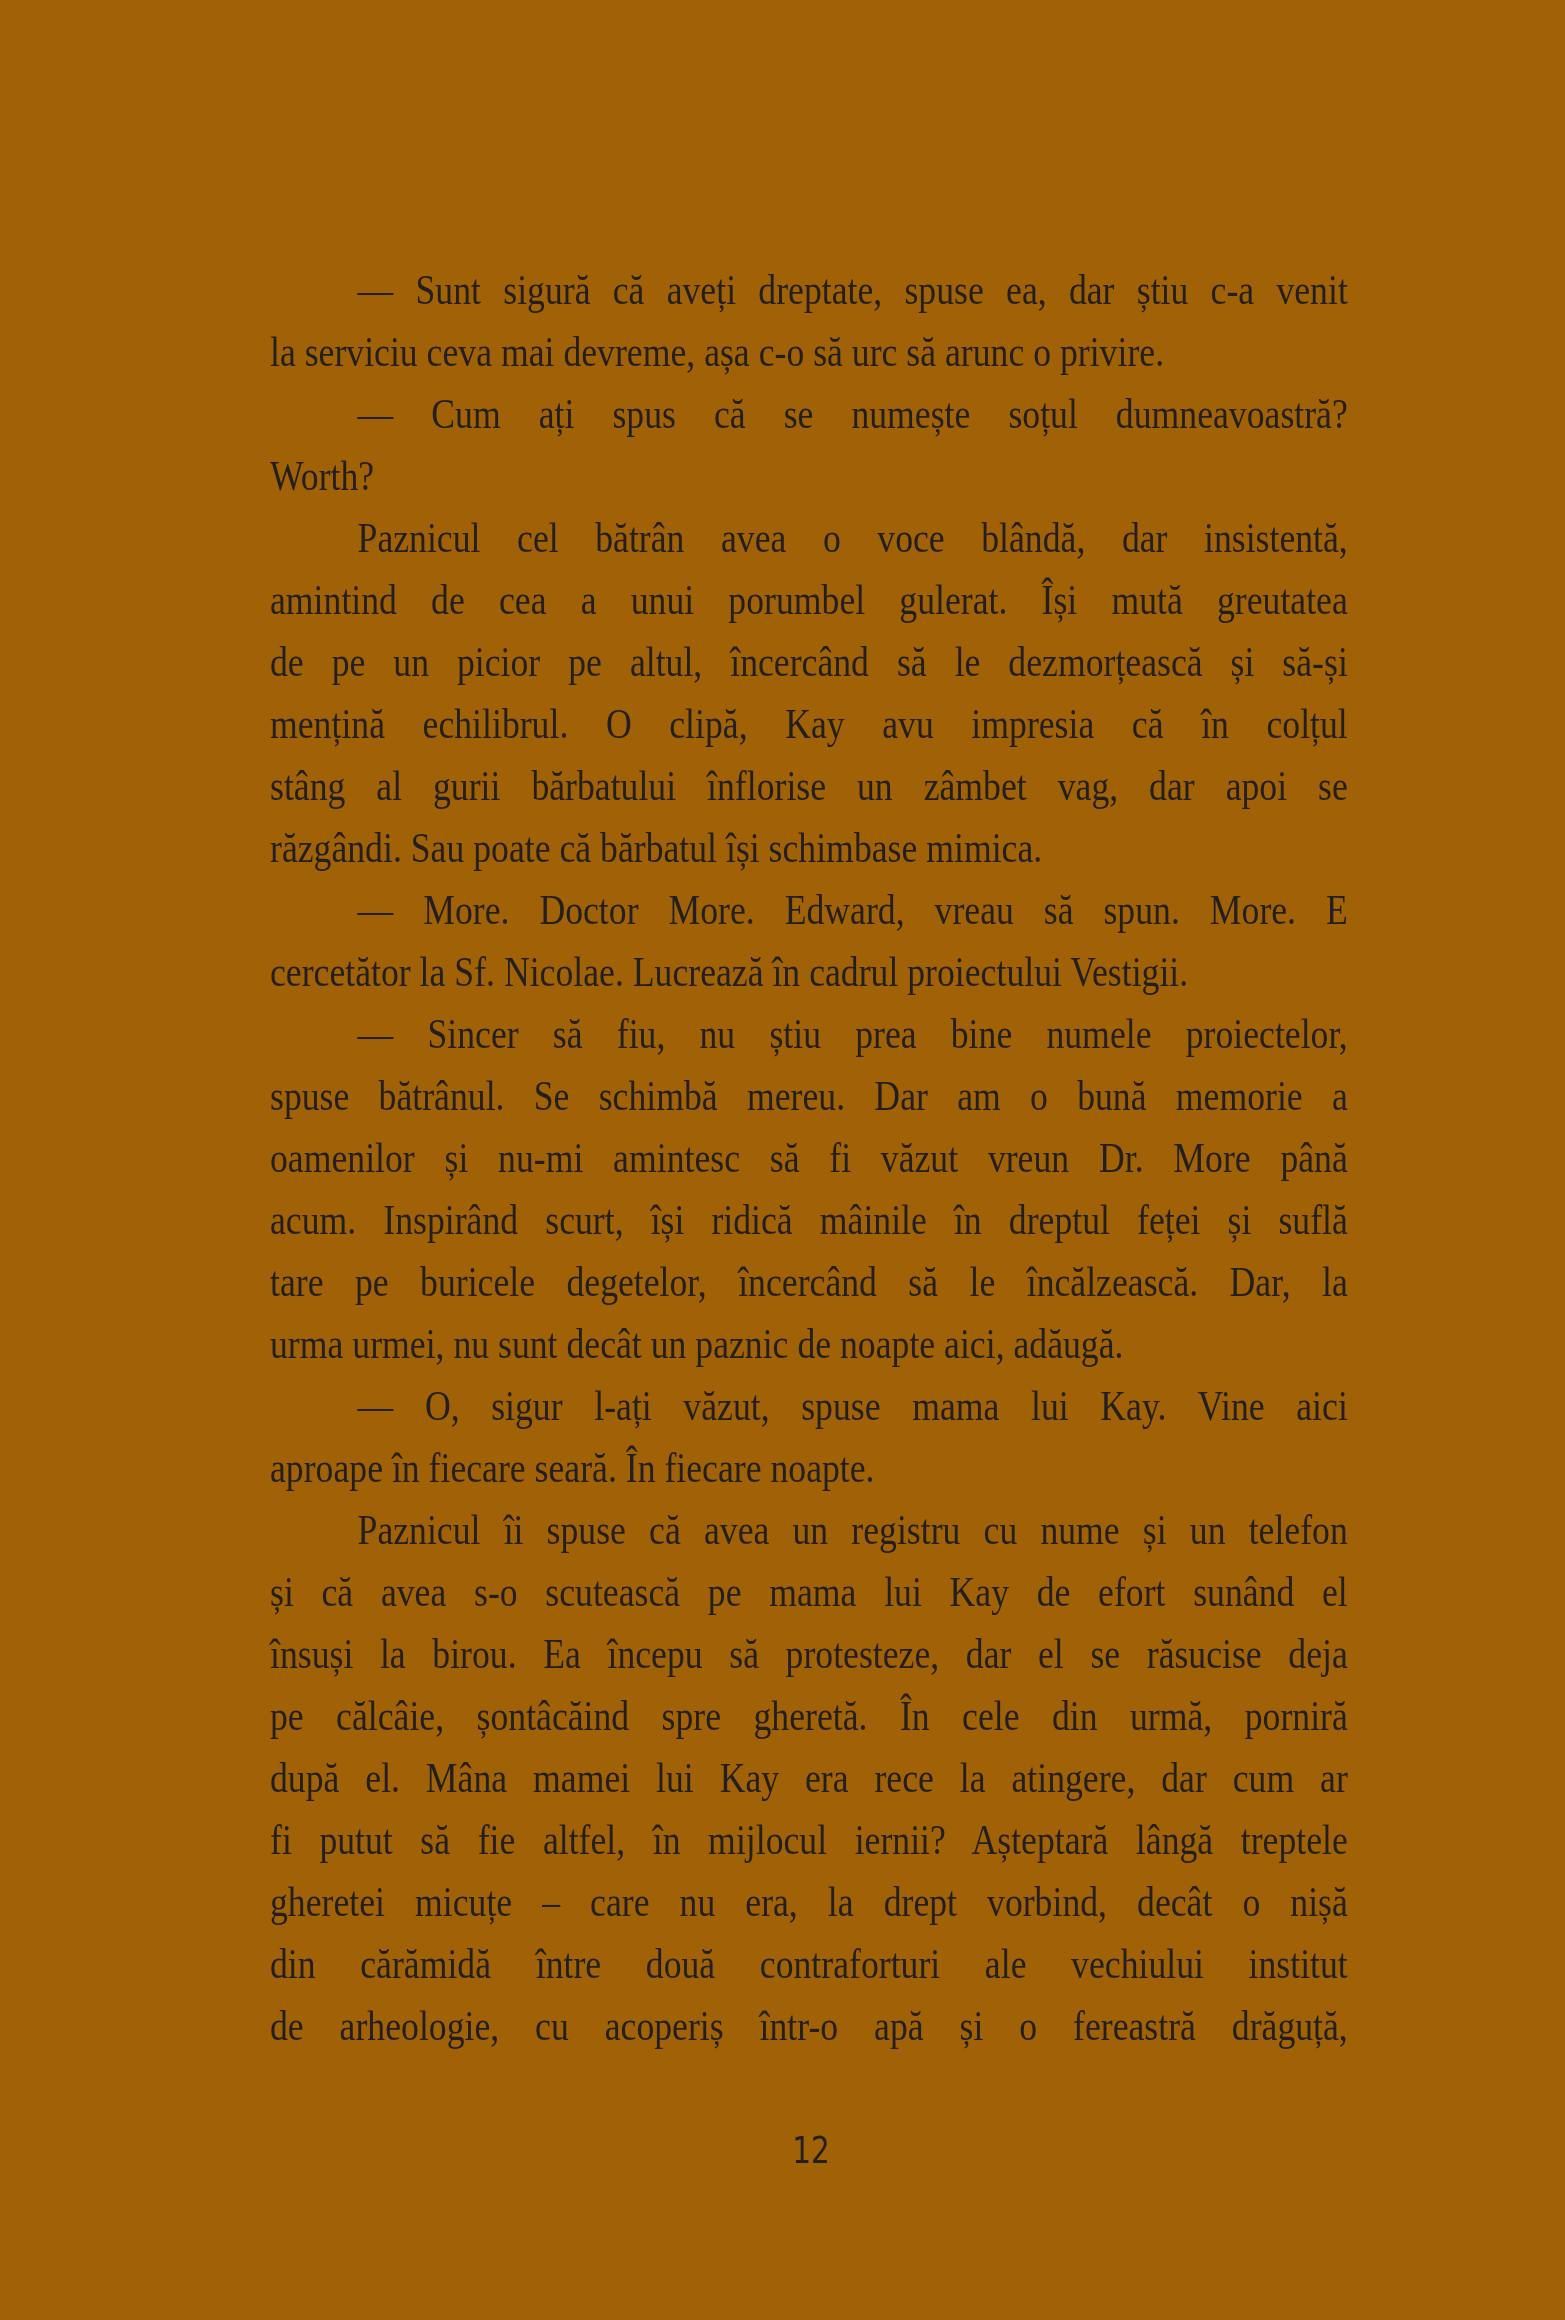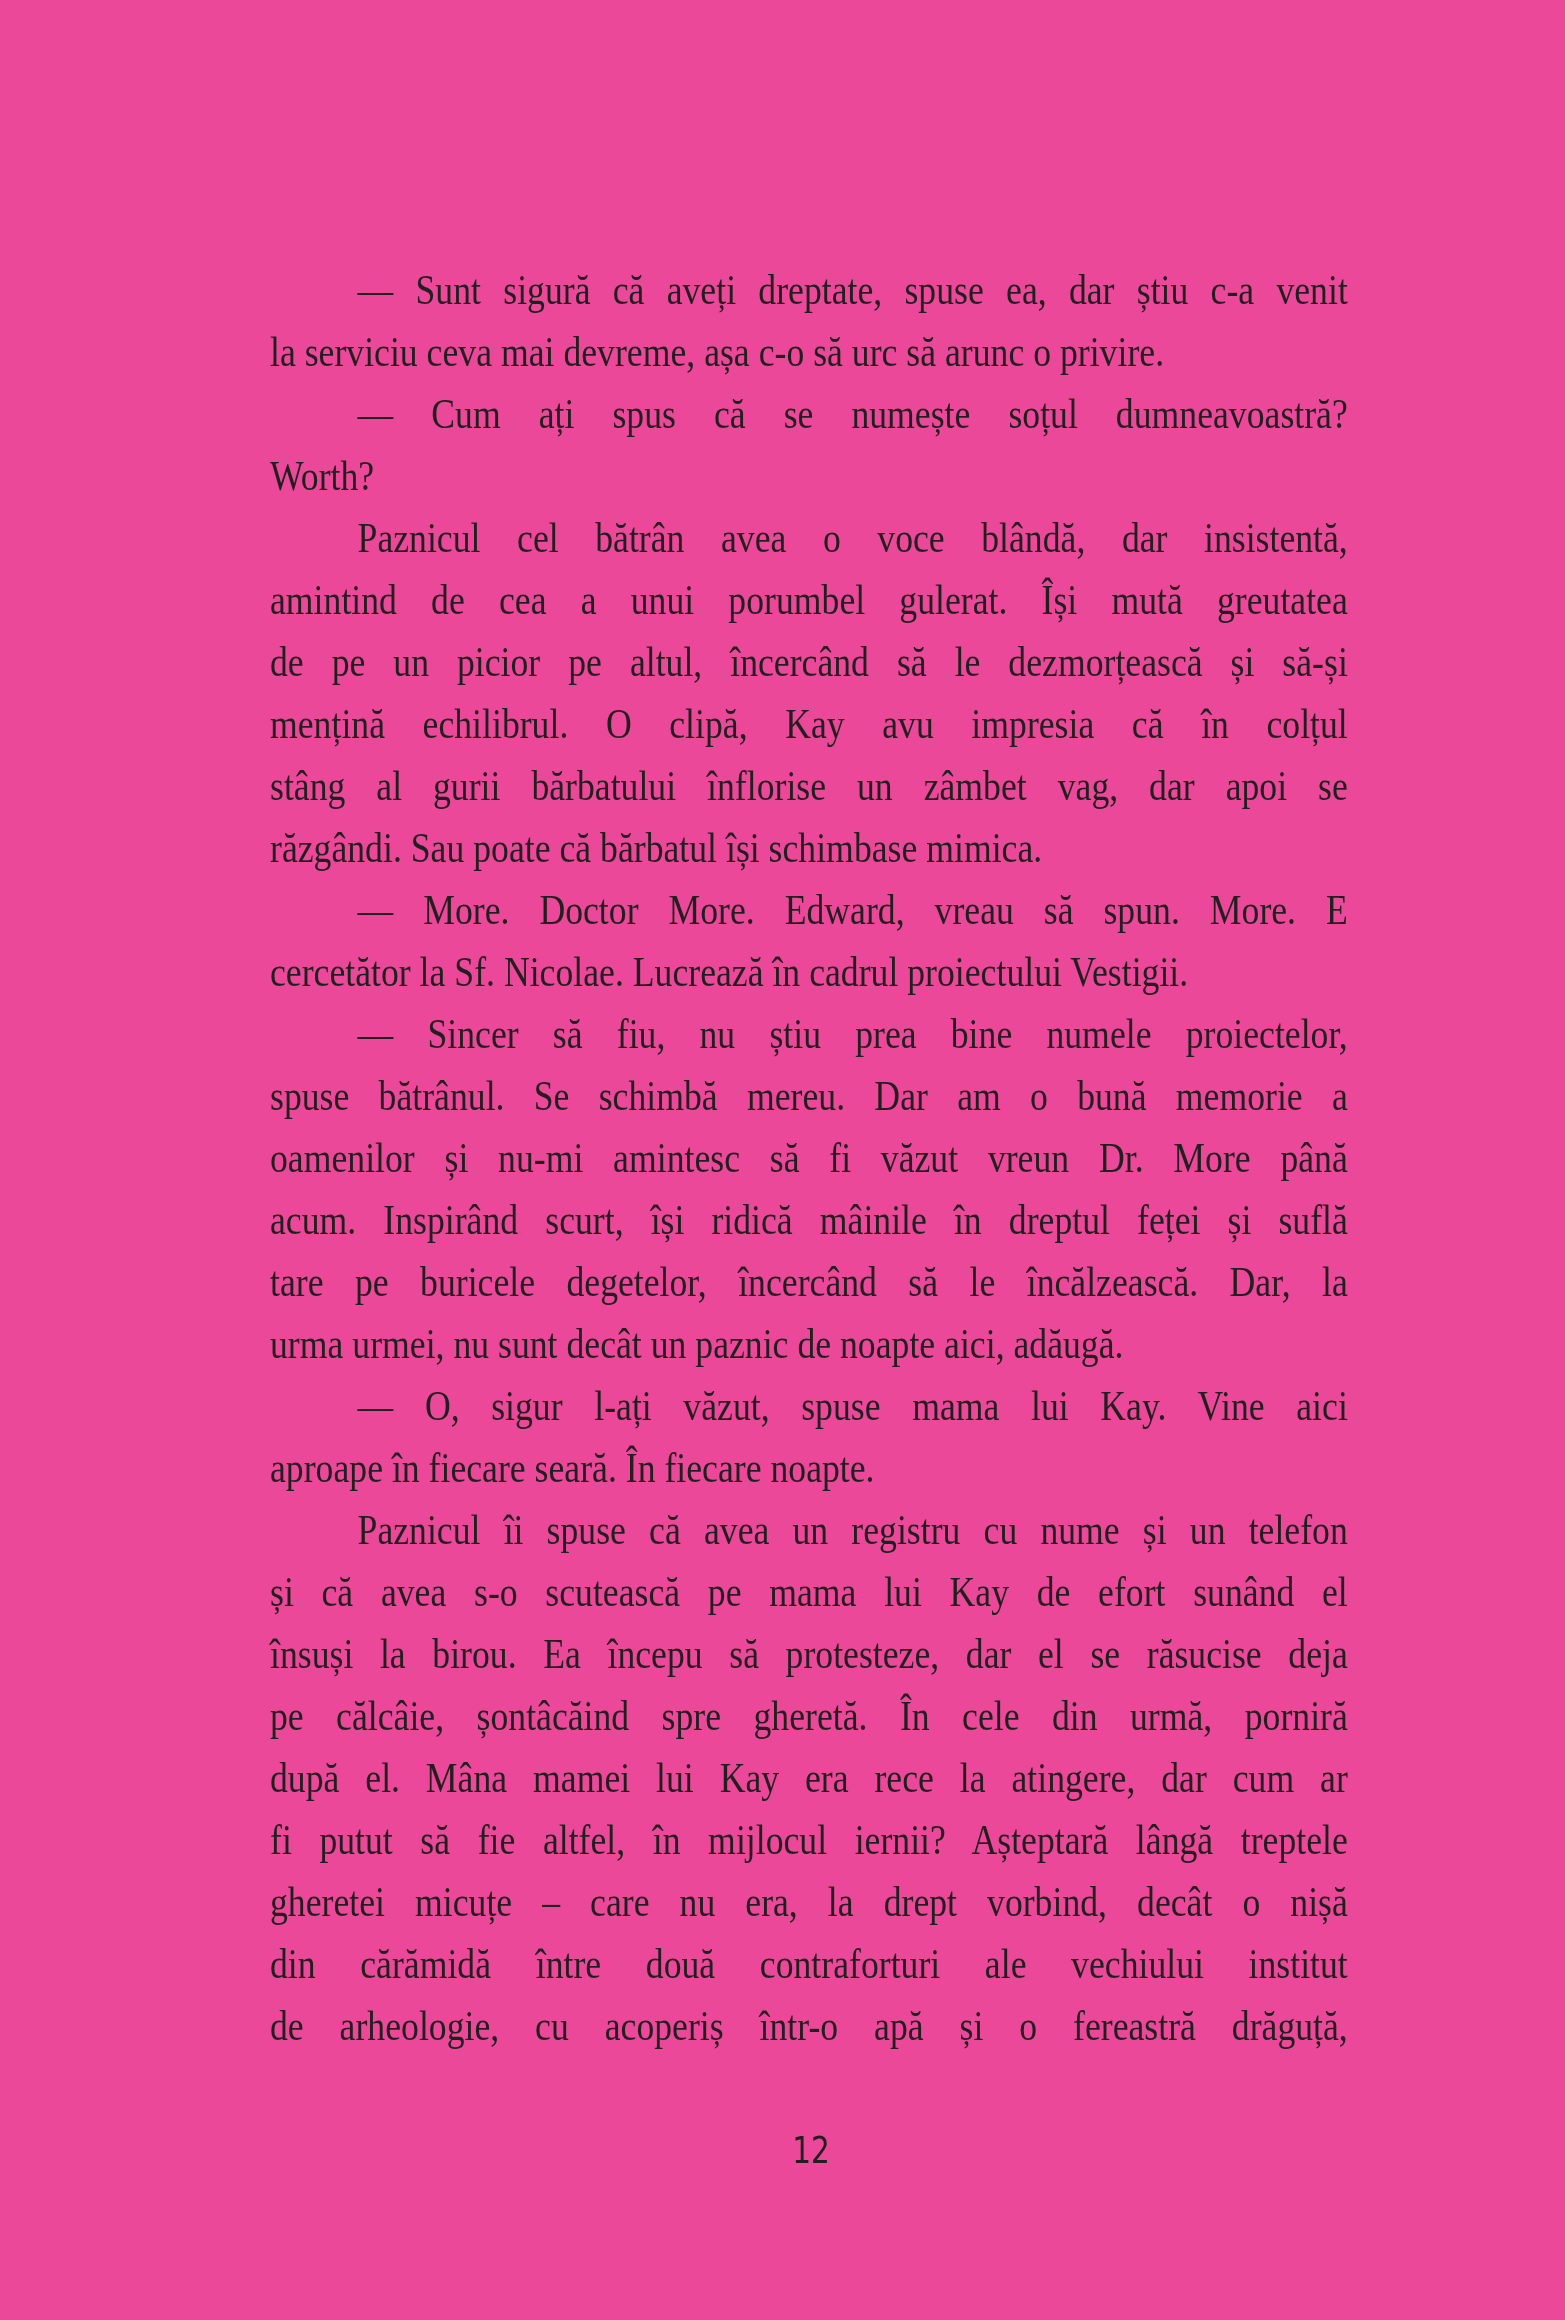--- a/index.html
+++ b/index.html
@@ -1,17 +1,17 @@
 <!DOCTYPE html>
 <html style="font-size:14.6px"><head>
 <meta charset="utf-8">
 <style>
   html, body { margin: 0; padding: 0; background: #ffffff; }
   body { width: 1565px; height: 2321px; position: relative; overflow: hidden; }
-  .page { position: absolute; left: 0; top: 0; width: 1565px; height: 2321px; background: #ec4899; }
+  .page { position: absolute; left: 0; top: 0; width: 1565px; height: 2321px; background: #a16207; }
   .column {
     position: absolute;
     left: 270px;
     top: 259px;
     width: 1268px;           
     transform: scaleX(0.85);
     transform-origin: 0 0;
     font-family: "Liberation Serif", "DejaVu Serif", serif;
     font-size: 42px;
     line-height: 62px;

